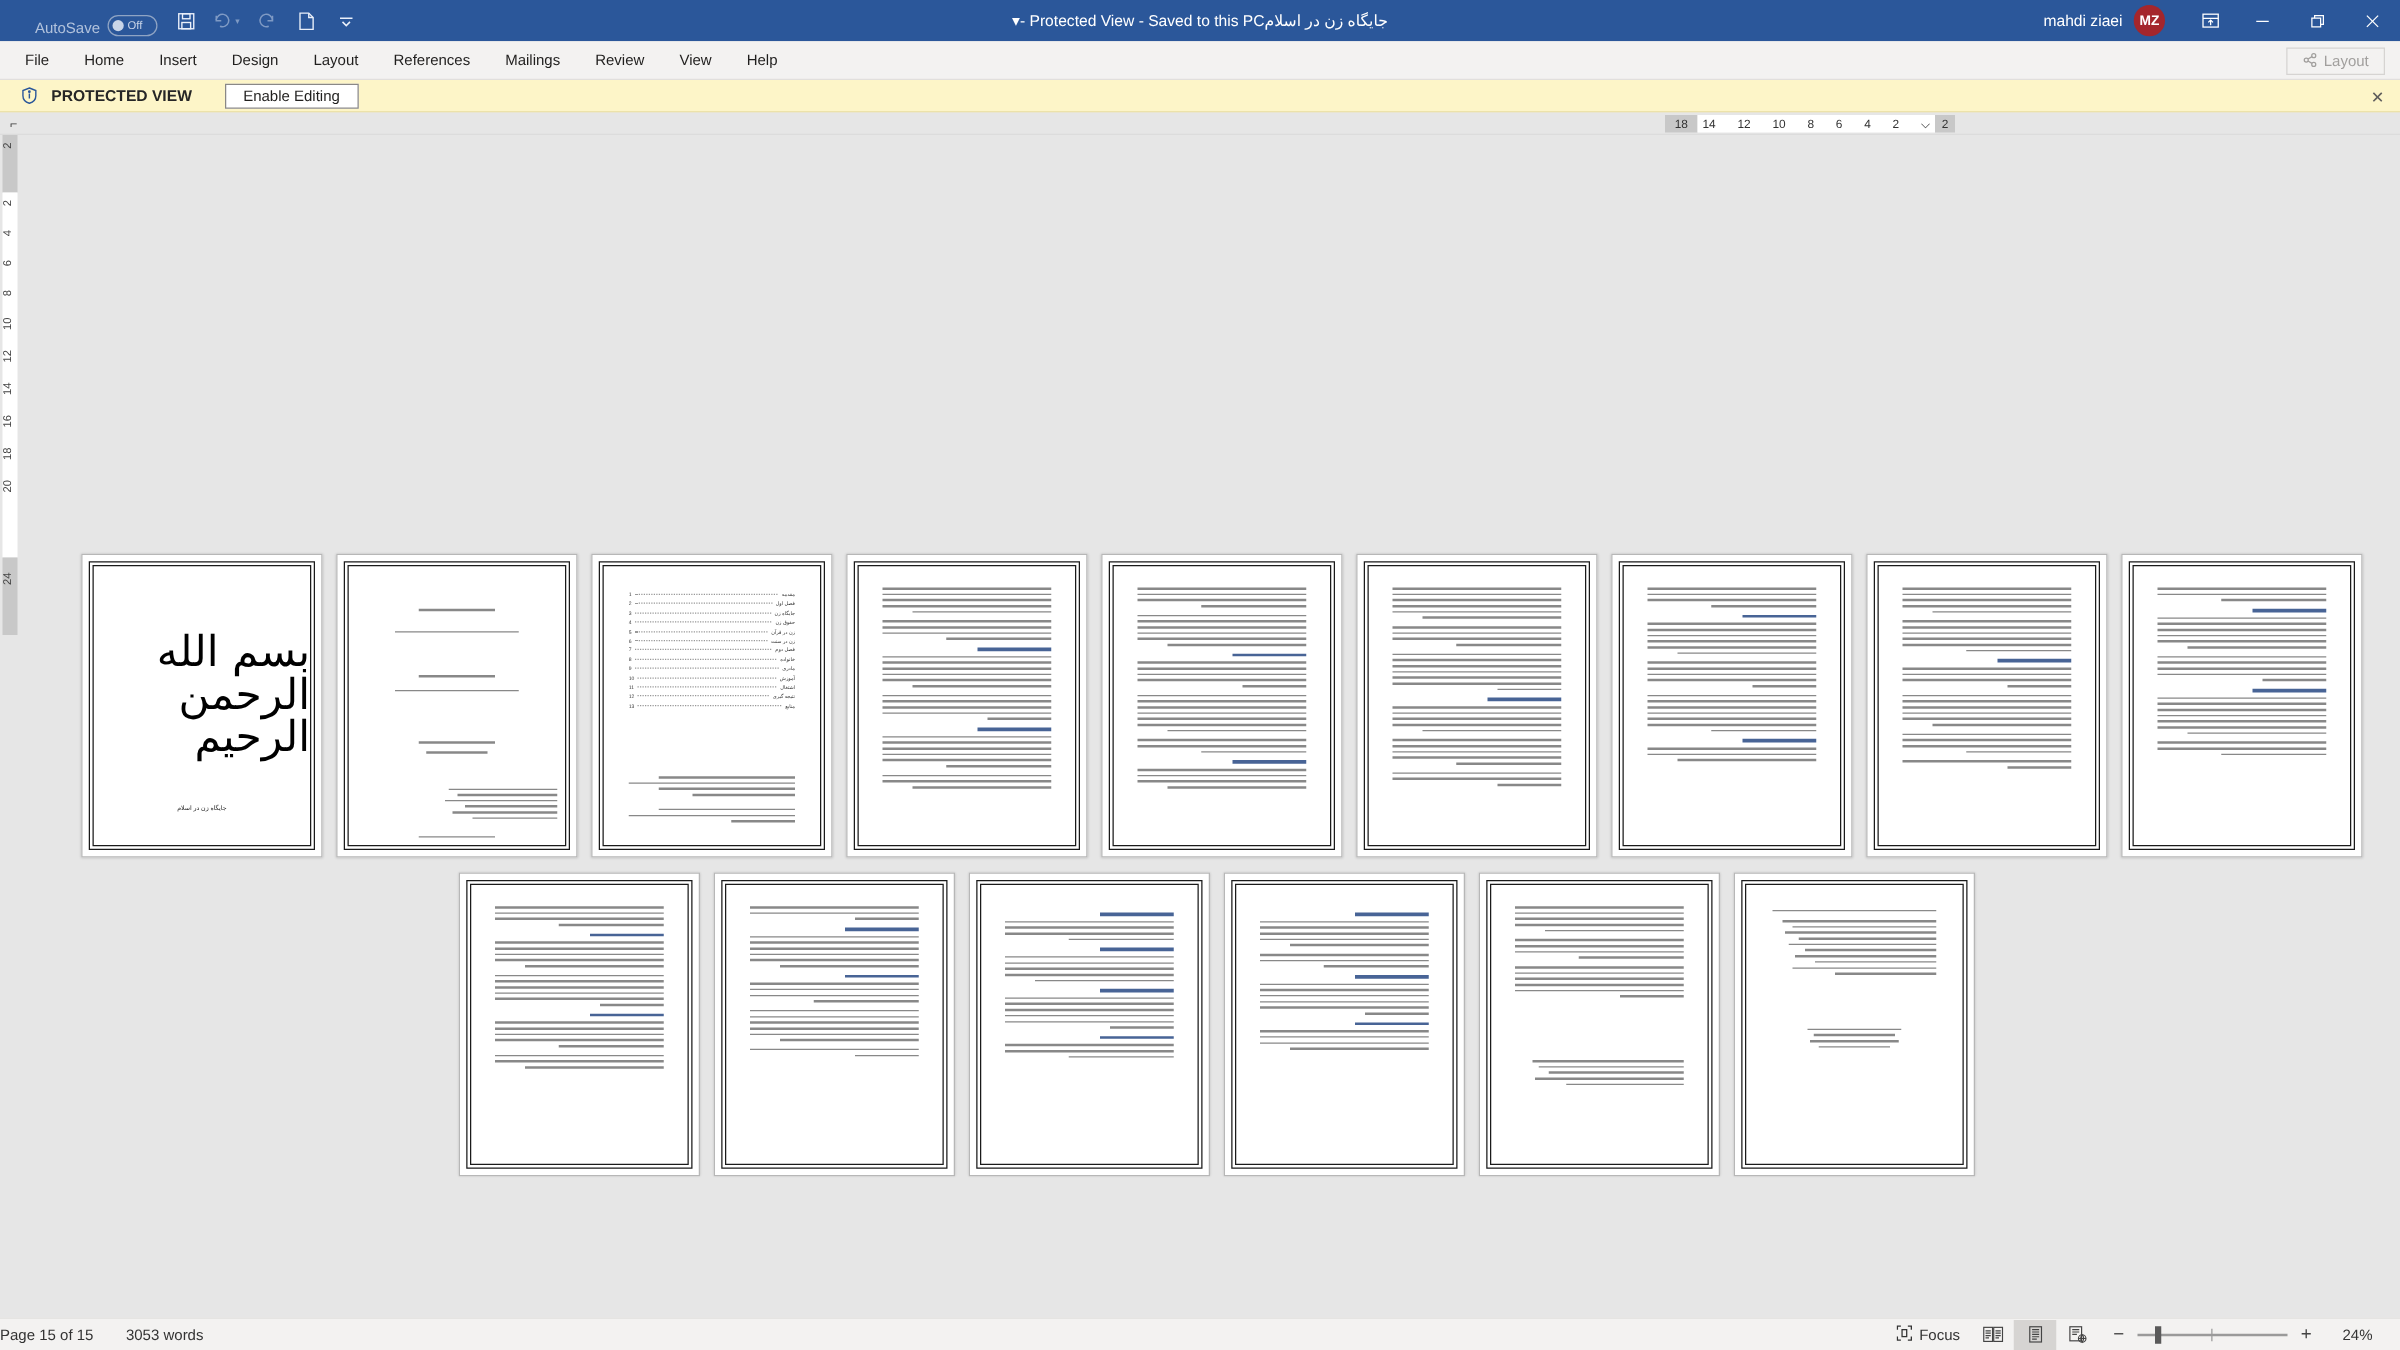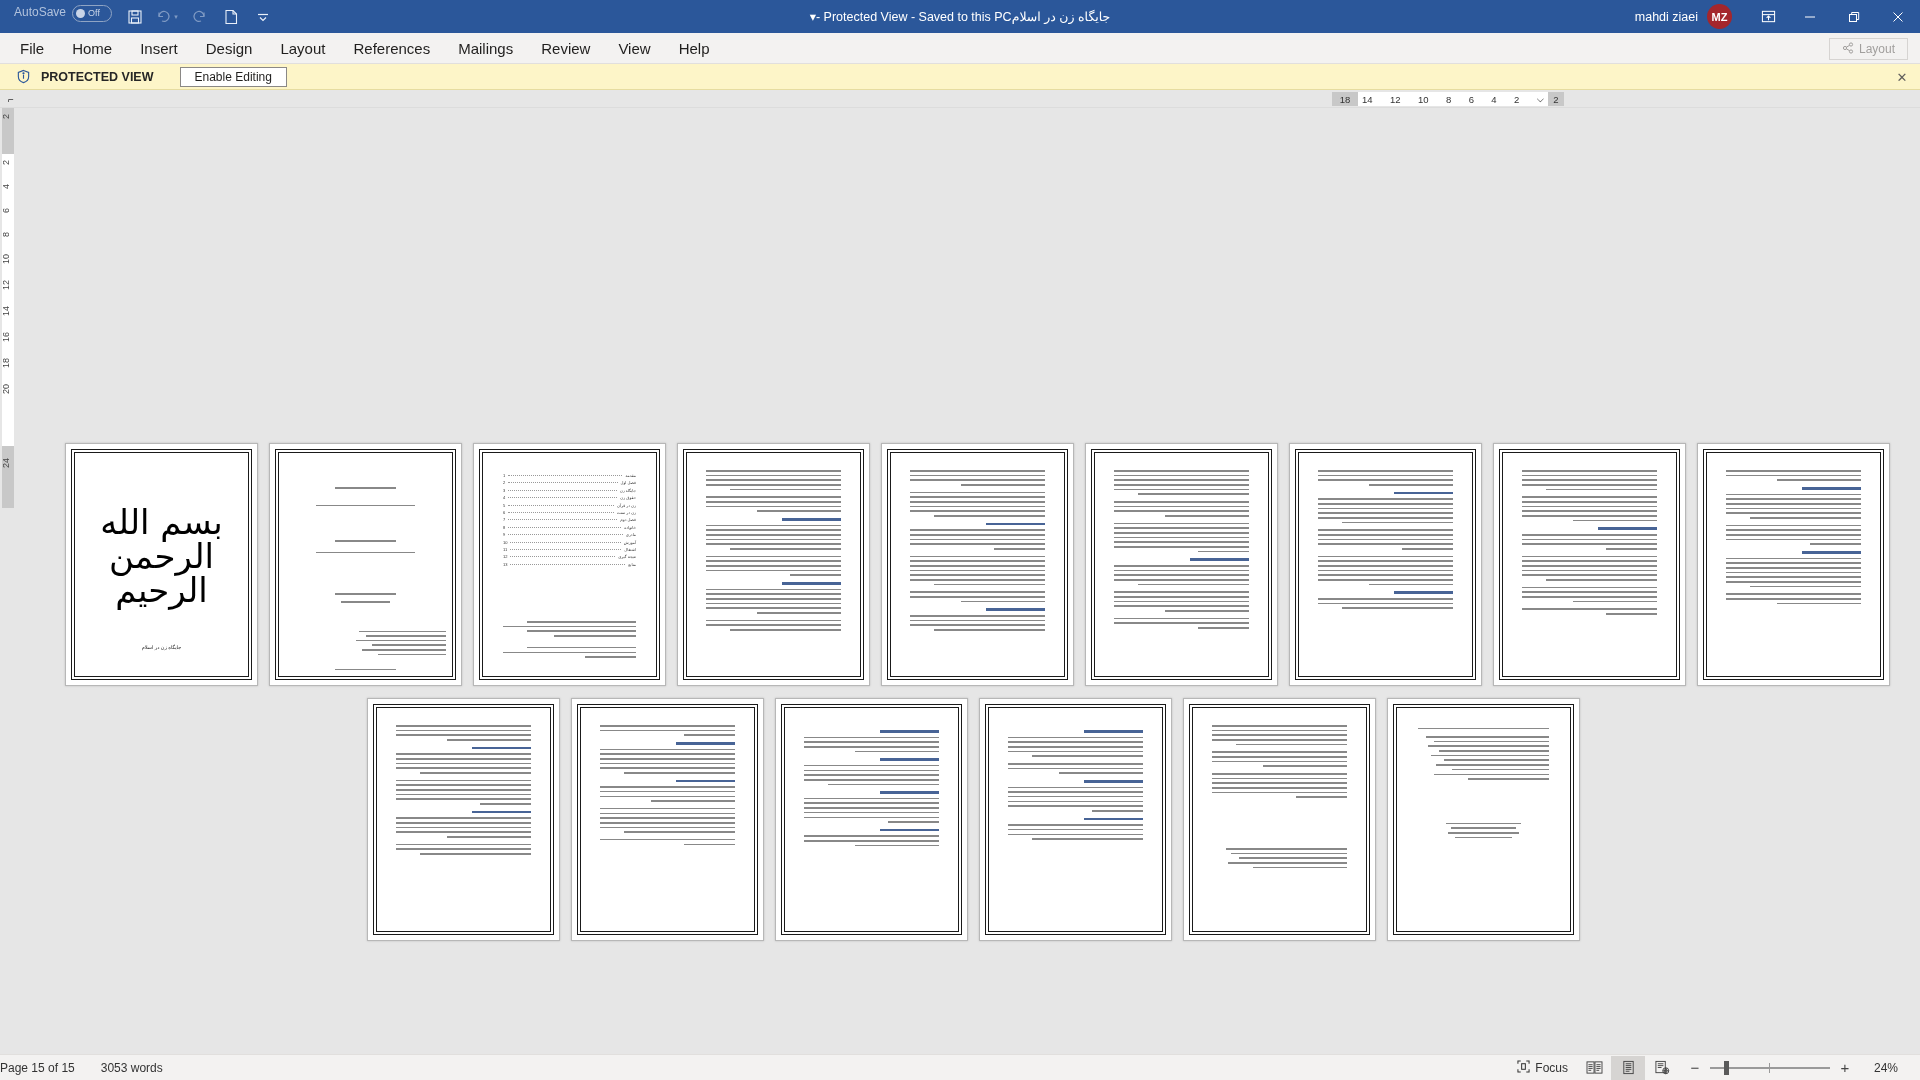--- a/index.html
+++ b/index.html
@@ -13,23 +13,23 @@
   
   .titlebar {
     height: 33px; width: 100%;
     background: #2b579a;
     display: flex; align-items: center;
     color: #ffffff; font-size: 12.5px;
     position: relative;
   }
   .qat { display: flex; align-items: center; gap: 2px; padding-left: 8px; }
   .autosave {
-    display: flex; align-items: flex-start; gap: 6px;
+    display: flex; align-items: flex-end; gap: 6px;
     padding: 0 6px; height: 24px;
-    color: #c9d5e8; font-size: 12px;
+    color: #c9d5e8; font-size: 12px; margin-left: 14px;
   }
   .autosave-label { opacity: .85; }
   .toggle {
     width: 40px; height: 17px; border-radius: 9px;
     border: 1px solid #8fa4c4; background: #2b579a;
     display: flex; align-items: center; gap: 3px;
     padding: 0 3px; font-size: 9px; color: #c9d5e8;
   }
   .toggle .knob { width: 9px; height: 9px; border-radius: 50%; background: #c9d5e8; }
   .qat-btn {
@@ -78,21 +78,21 @@
   
   .ribbon {
     height: 31px; background: #f3f2f1;
     display: flex; align-items: center;
     padding-left: 6px;
     border-bottom: 1px solid #e1dfdd;
     position: relative;
   }
   .tab {
     padding: 0 14px; height: 31px; line-height: 31px;
-    font-size: 15px; color: #201f1e;
+    font-size: 12px; color: #201f1e;
   }
   .share-btn {
     position: absolute; right: 12px; top: 5px;
     height: 22px; padding: 0 12px;
     display: flex; align-items: center; gap: 5px;
     font-size: 12px; color: #a19f9d;
     border: 1px solid #d6d4d2; background: #f3f2f1;
   }
 
   
@@ -213,21 +213,21 @@
   .thead {
     height: 2.6px; background: #1a3d7c; width: 44%;
     margin: 5px 0 4px auto; opacity: .8;
   }
   .tgap { height: 7px; }
   .para { margin-bottom: 6px; }
 
   
   .bismillah {
     position: absolute; left: 0; right: 0; top: 52px;
-    text-align: center;
+    text-align: right;
     font-family: "DejaVu Sans", sans-serif;
     font-size: 34px; color: #000;
     direction: rtl;
     line-height: 1;
   }
   .bismillah-sub {
     position: absolute; left: 0; right: 0; bottom: 26px;
     text-align: center; font-size: 5px; color: #222;
     direction: rtl;
   }

